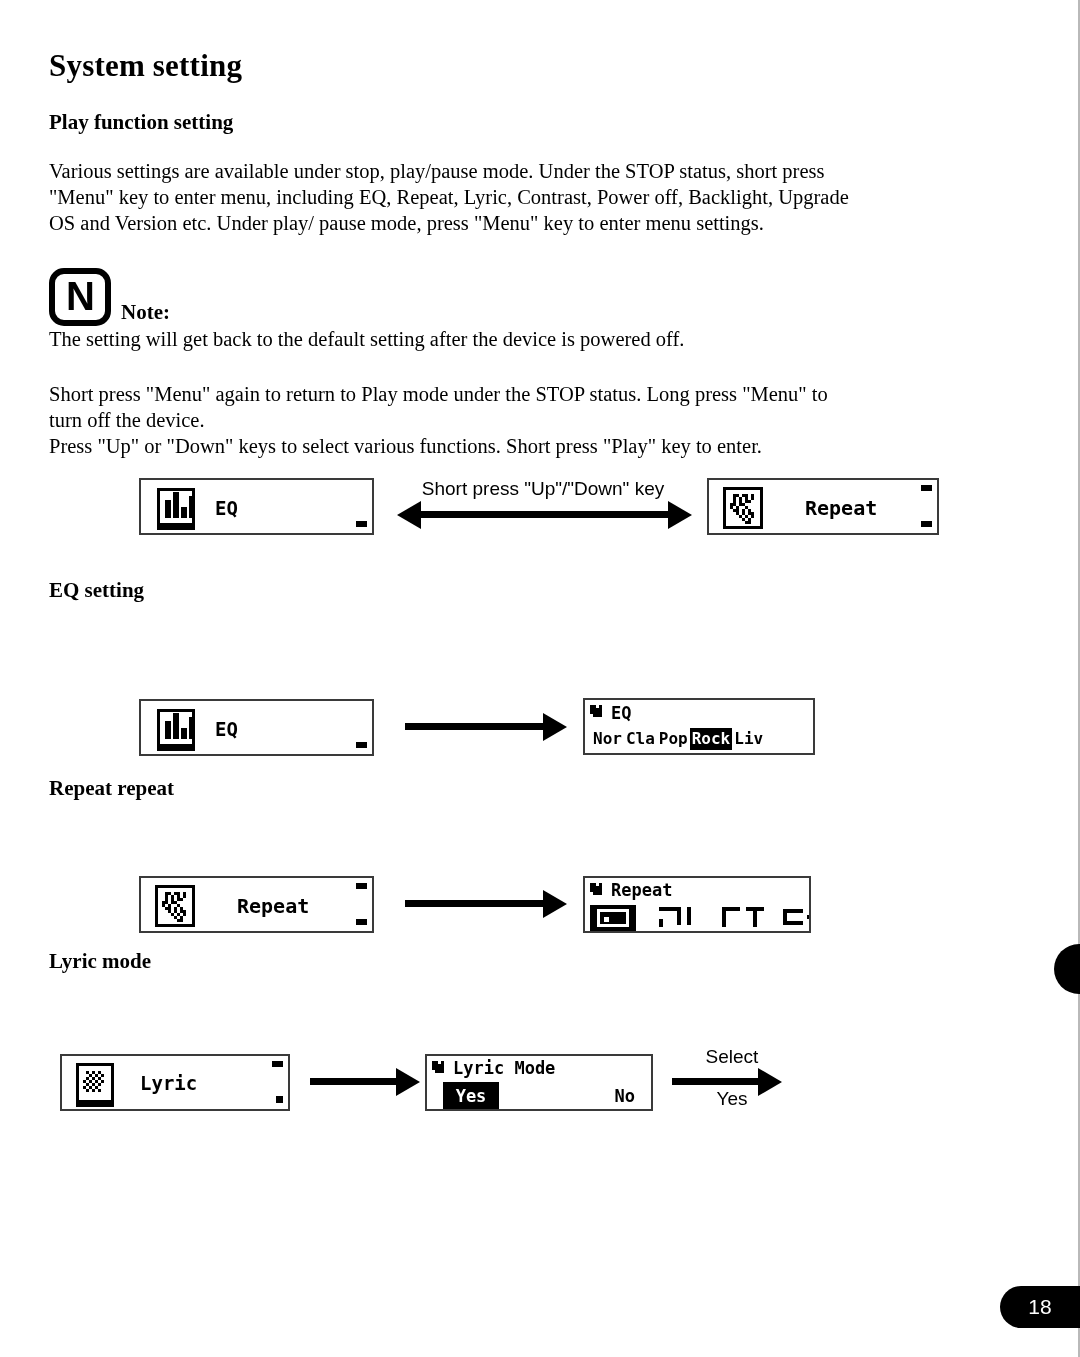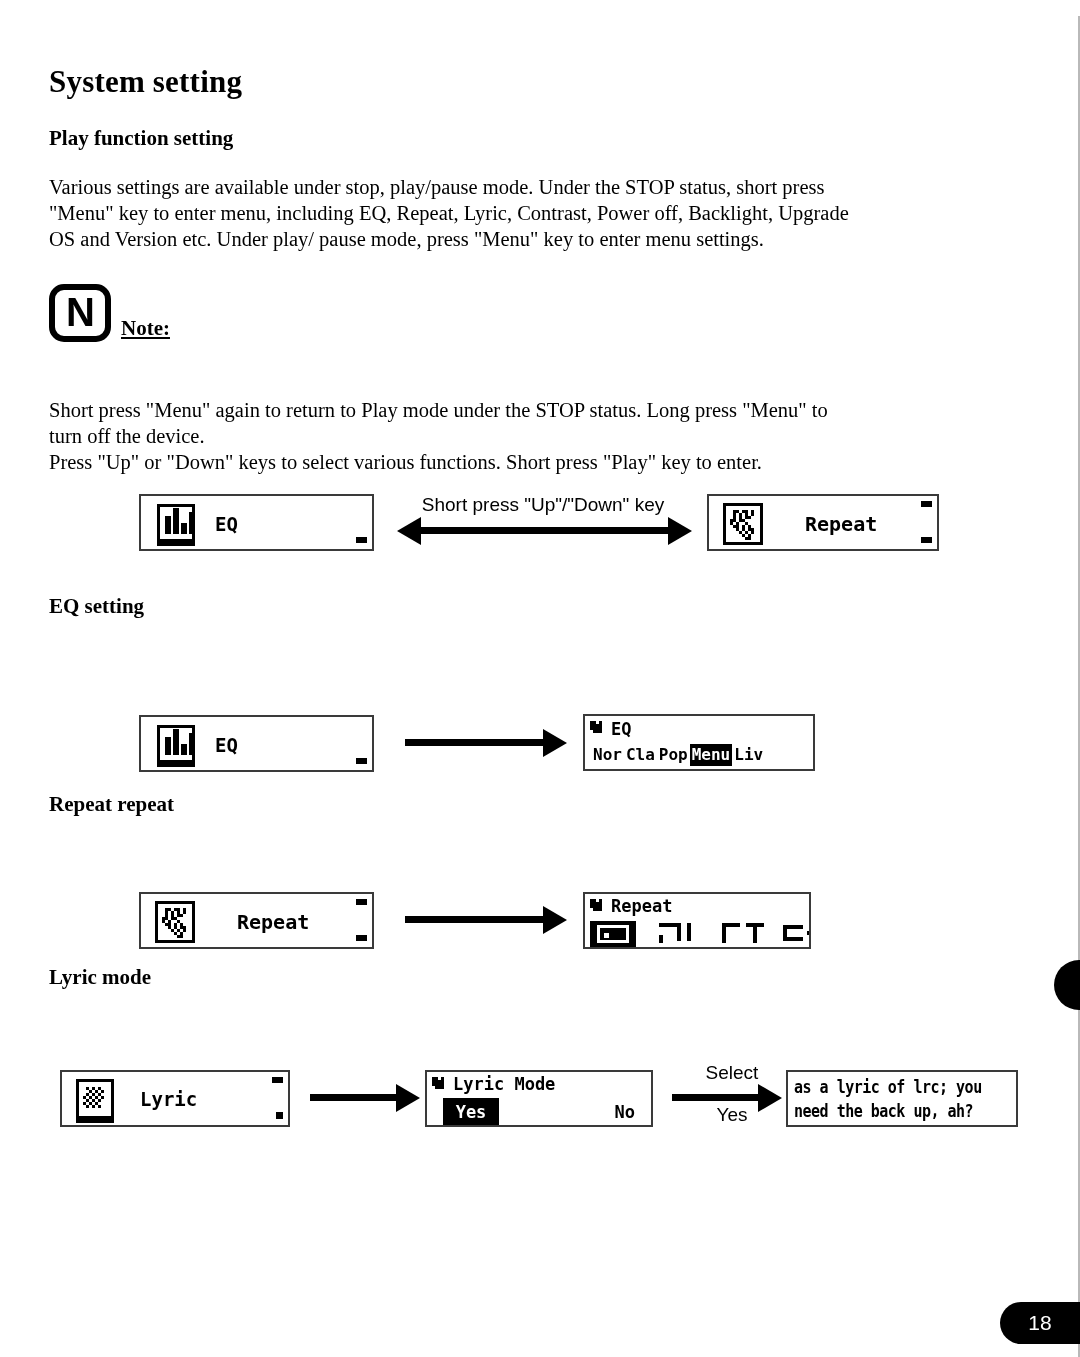--- a/index.html
+++ b/index.html
@@ -12,21 +12,20 @@
     height: 1357px;
     position: relative;
     overflow: hidden;
     font-family: "Liberation Serif", "DejaVu Serif", serif;
     color: #000000;
   }
 
   .page {
     position: absolute;
     inset: 0;
-    margin-top: 16px;
   }
 
   
   .h1 {
     position: absolute;
     left: 49px;
     top: 48px;
     font-size: 31px;
     font-weight: bold;
     letter-spacing: 0.2px;
@@ -75,21 +74,20 @@
     line-height: 40px;
     letter-spacing: -1px;
     margin-top: -2px;
   }
   .note-label {
     position: absolute;
     left: 72px;
     top: 32px;
     font-size: 21px;
     font-weight: bold;
-    text-decoration: underline;
   }
   .note-text {
     position: absolute;
     left: 0px;
     top: 58px;
     font-size: 20.5px;
     line-height: 26px;
   }
 
   
@@ -297,20 +295,21 @@
   <div class="h2" style="top:110px;">Play function setting</div>
   <div class="para" style="top:158px;">Various settings are available under stop, play/pause mode. Under the STOP status, short press
 "Menu" key to enter menu, including EQ, Repeat, Lyric, Contrast, Power off, Backlight, Upgrade
 OS and Version etc. Under play/ pause mode, press "Menu" key to enter menu settings.</div>
 
   <div class="note-wrap">
     <div class="note-icon">
       <span>N</span>
     </div>
     <div class="note-label">Note:</div>
+    <div class="note-text">The setting will get back to the default setting after the device is powered off.</div>
   </div>
 
   <div class="para" style="top:381px;">Short press "Menu" again to return to Play mode under the STOP status. Long press "Menu" to
 turn off the device.
 Press "Up" or "Down" keys to select various functions. Short press "Play" key to enter.</div>
 
   <div class="lcd" style="left:139px; top:478px; width:235px; height:57px;">
     <div class="lcd-inner">
       <div class="icon-box" style="left:16px; top:8px; width:38px; height:38px;">
         <div class="eq-bars">
@@ -413,21 +412,21 @@
           <b style="grid-area:3/4"></b>
         <b style="grid-area:4/2"></b>
           <b style="grid-area:4/3"></b>
           <b style="grid-area:4/4"></b>
       </div>
       <div class="lcd-title" style="left:26px; top:5px;">EQ</div>
       <div class="opt-row" style="top:28px;">
         <span class="opt">Nor</span>
         <span class="opt">Cla</span>
         <span class="opt">Pop</span>
-        <span class="opt sel">Menu</span>
+        <span class="opt sel">Rock</span>
         <span class="opt">Liv</span>
       </div>
     </div>
   </div>
 
   <div class="h2" style="top:776px;">Repeat repeat</div>
 
   <div class="lcd" style="left:139px; top:876px; width:235px; height:57px;">
     <div class="lcd-inner">
       <div class="icon-box noline" style="left:14px; top:7px; width:40px; height:42px;">
@@ -584,24 +583,18 @@
       <div class="inv-block" style="left:16px; top:26px; width:56px; height:27px;">Yes</div>
       <div class="lcd-label" style="right:16px; top:30px; font-size:17px;">No</div>
     </div>
   </div>
 
   <div class="arrow-caption" style="left:672px; top:1046px; width:120px;">Select</div>
   <div class="arrow-shaft" style="left:672px; top:1078px; width:88px;"></div>
   <div class="arrow-head-r" style="left:758px; top:1068px;"></div>
   <div class="arrow-caption" style="left:672px; top:1088px; width:120px;">Yes</div>
 
-  <div class="lcd" style="left:786px; top:1054px; width:232px; height:57px;">
-    <div class="lcd-inner">
-      <div class="lyric-line" style="left:6px; top:6px;">as a lyric of lrc; you</div>
-      <div class="lyric-line" style="left:6px; top:30px;">need the back up, ah?</div>
-    </div>
-  </div>
 
   <div class="edge-rule"></div>
   <div class="edge-blob"></div>
   <div class="page-badge">18</div>
 
 </div>
 
 </body></html>

